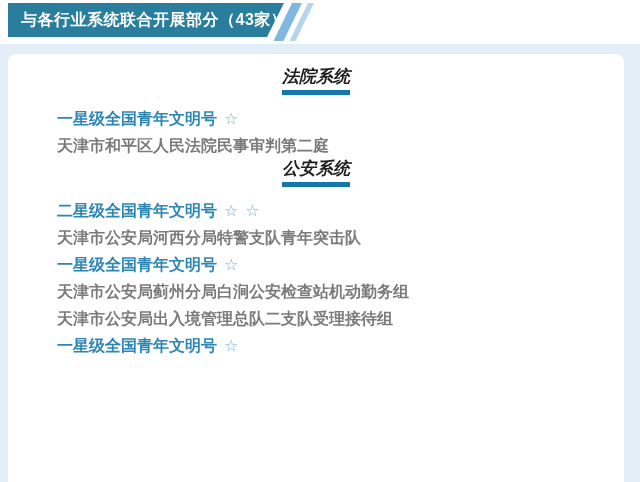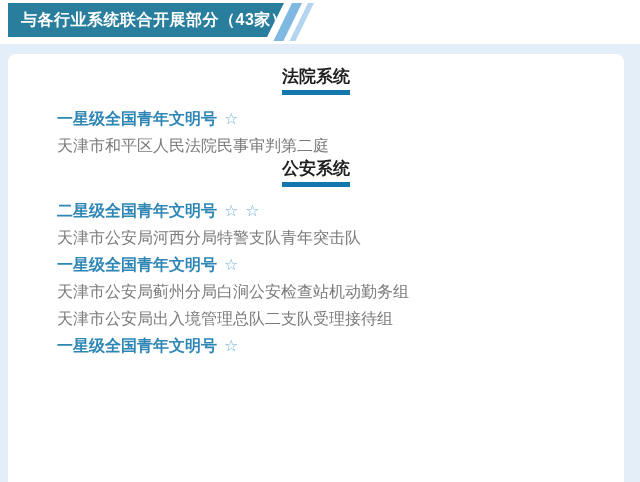--- a/index.html
+++ b/index.html
@@ -47,20 +47,21 @@
 
   
   .section { margin-top: 0; }
   .sec-head { text-align: center; margin-bottom: 10px; }
   .section:first-child .sec-head { margin-top: 0; }
   .sec-title-box { display: inline-block; }
   .sec-title {
     display: block;
     font-size: 17px; font-weight: bold; color: #1f1f1f;
     line-height: 20px;
+    font-style: italic;
   }
   .sec-bar {
     display: block;
     height: 5px; margin-top: 3px;
     background: #1478ae;
   }
 
   .grp-head {
     margin-left: 49px; margin-right: 30px;
     font-size: 16px; font-weight: bold; color: #2e86b5;
@@ -68,20 +69,21 @@
   }
   .grp-head .star {
     color: #79b4d8; font-weight: normal;
     margin-left: 7px; font-size: 16px;
   }
   .item {
     margin-left: 49px; margin-right: 30px;
     font-size: 16px; color: #7b7b7b;
     line-height: 27px;
     white-space: nowrap;
+    font-weight: bold;
   }
 </style>
 </head>
 <body>
 
 <div class="banner">与各行业系统联合开展部分（43家）</div>
 <div class="stripe stripe-1"></div>
 <div class="stripe stripe-2"></div>
 
 <div class="band"></div>

